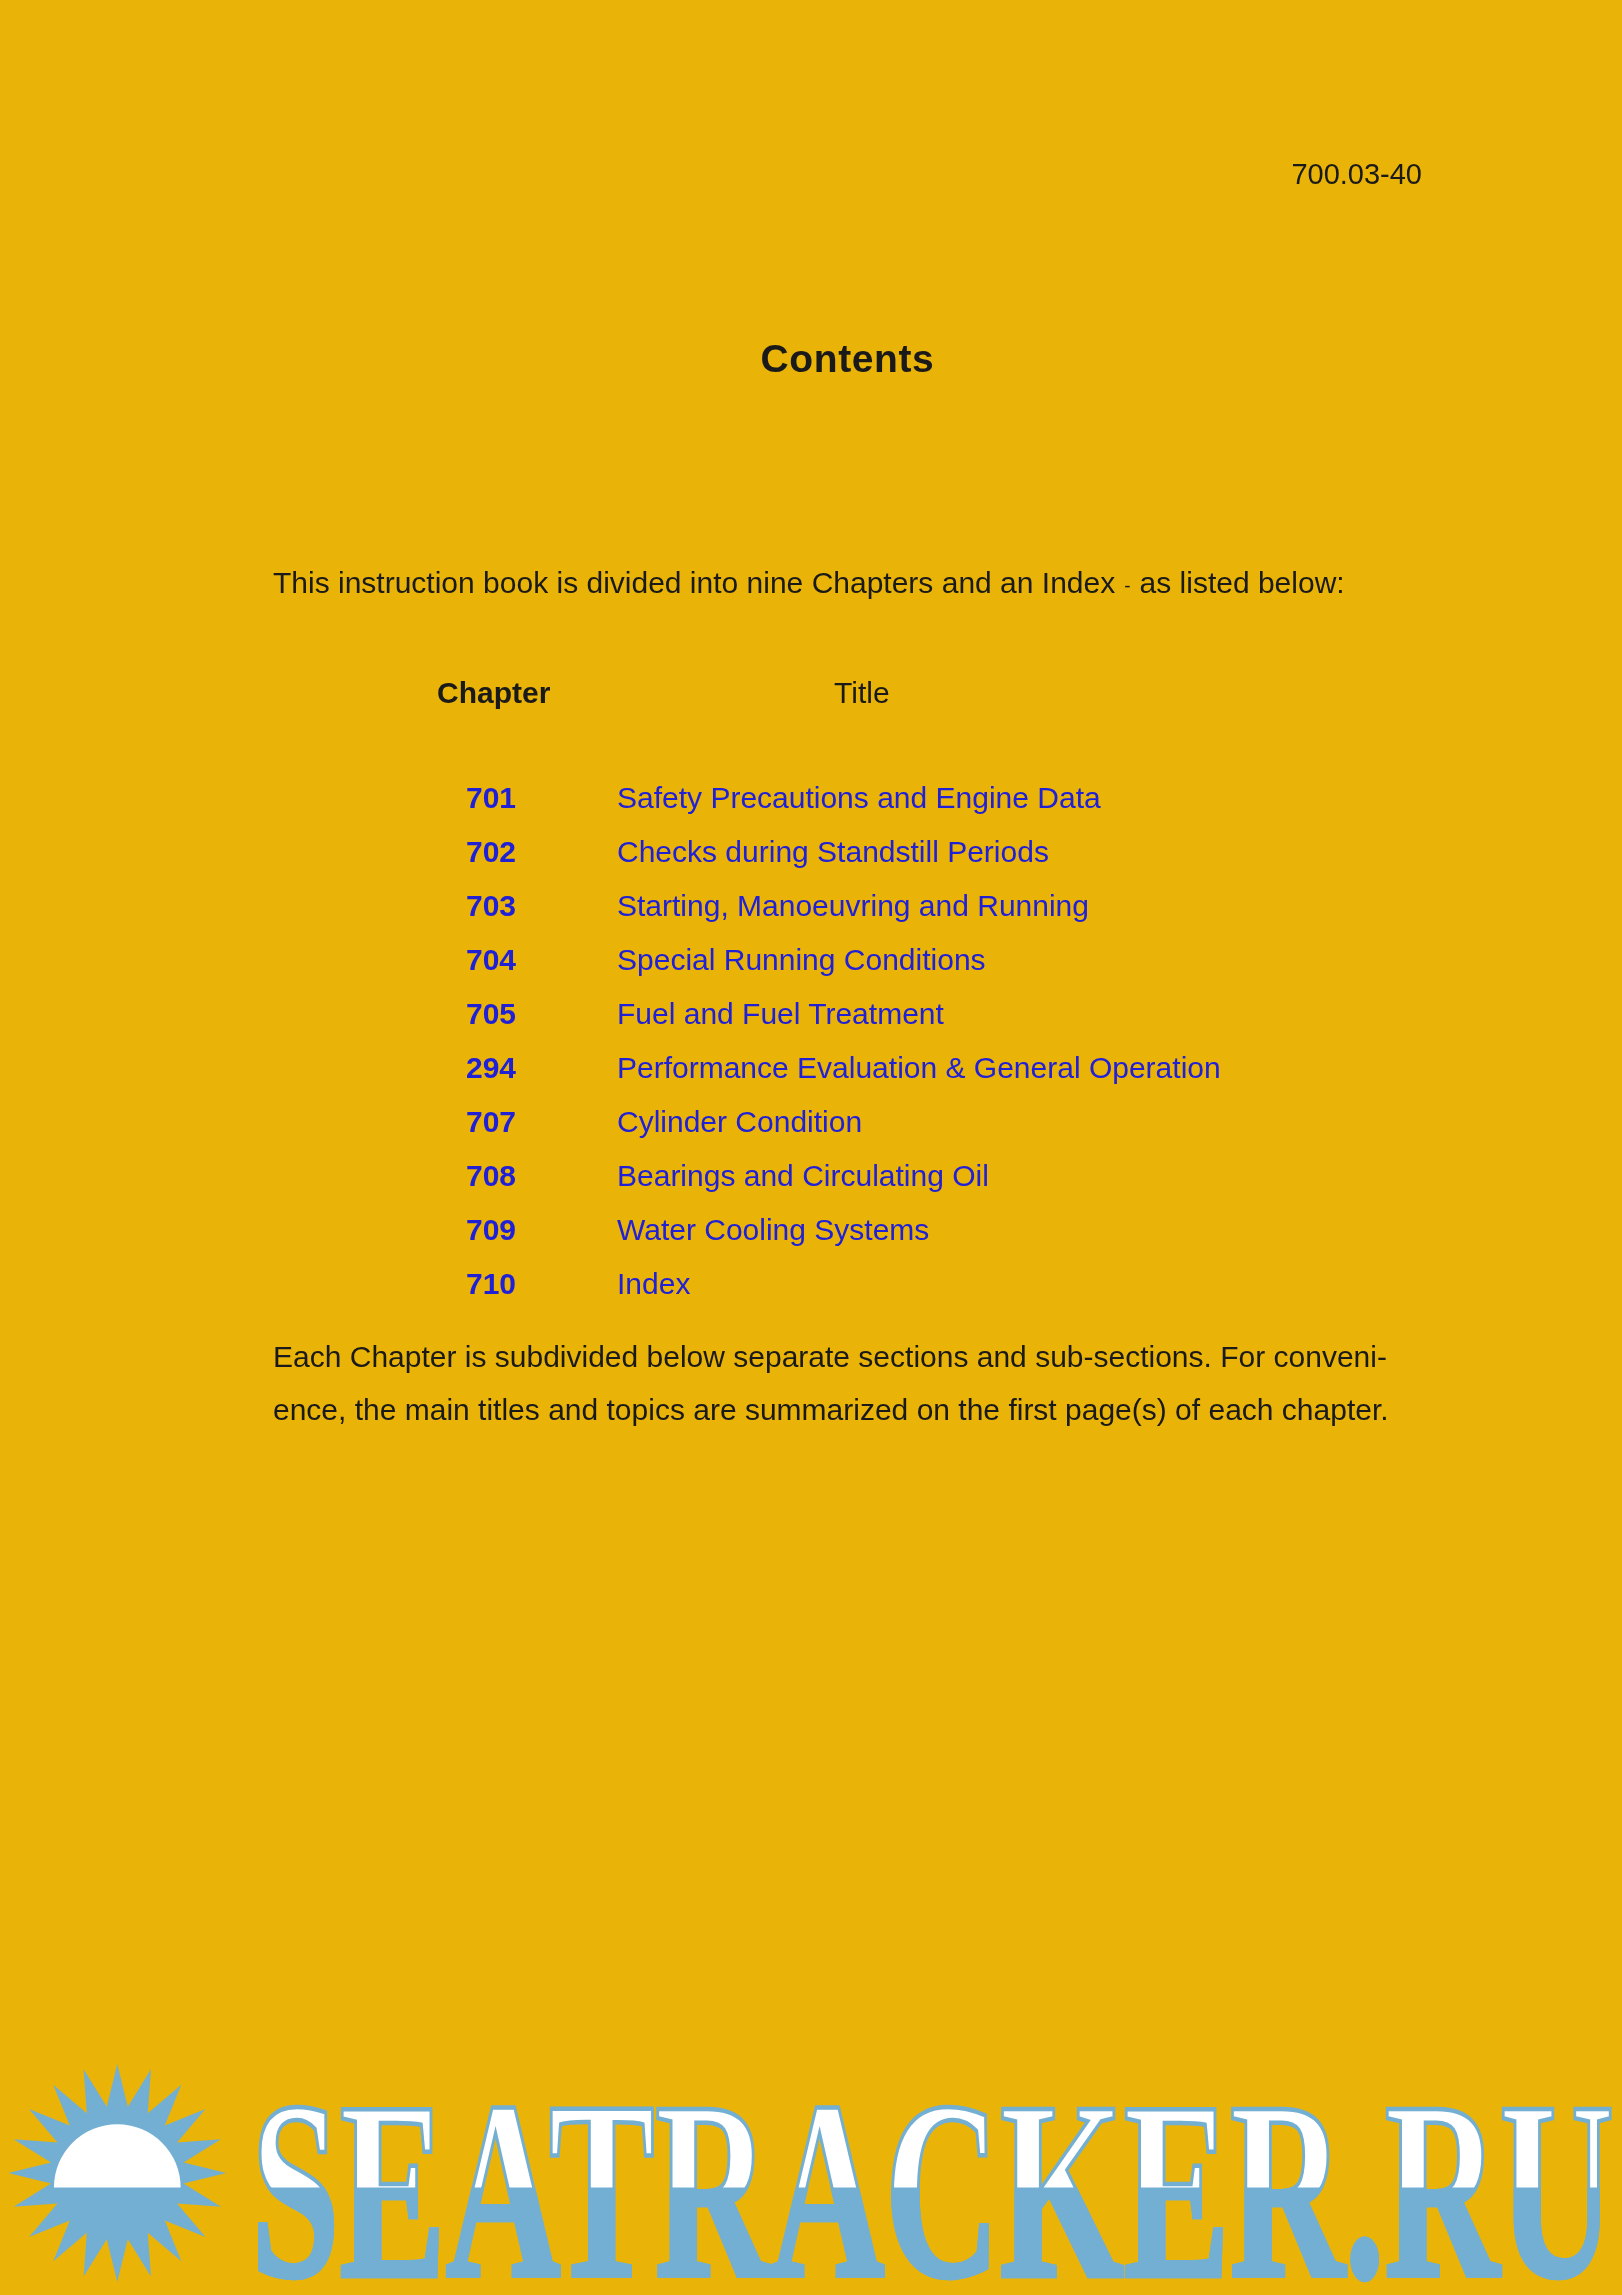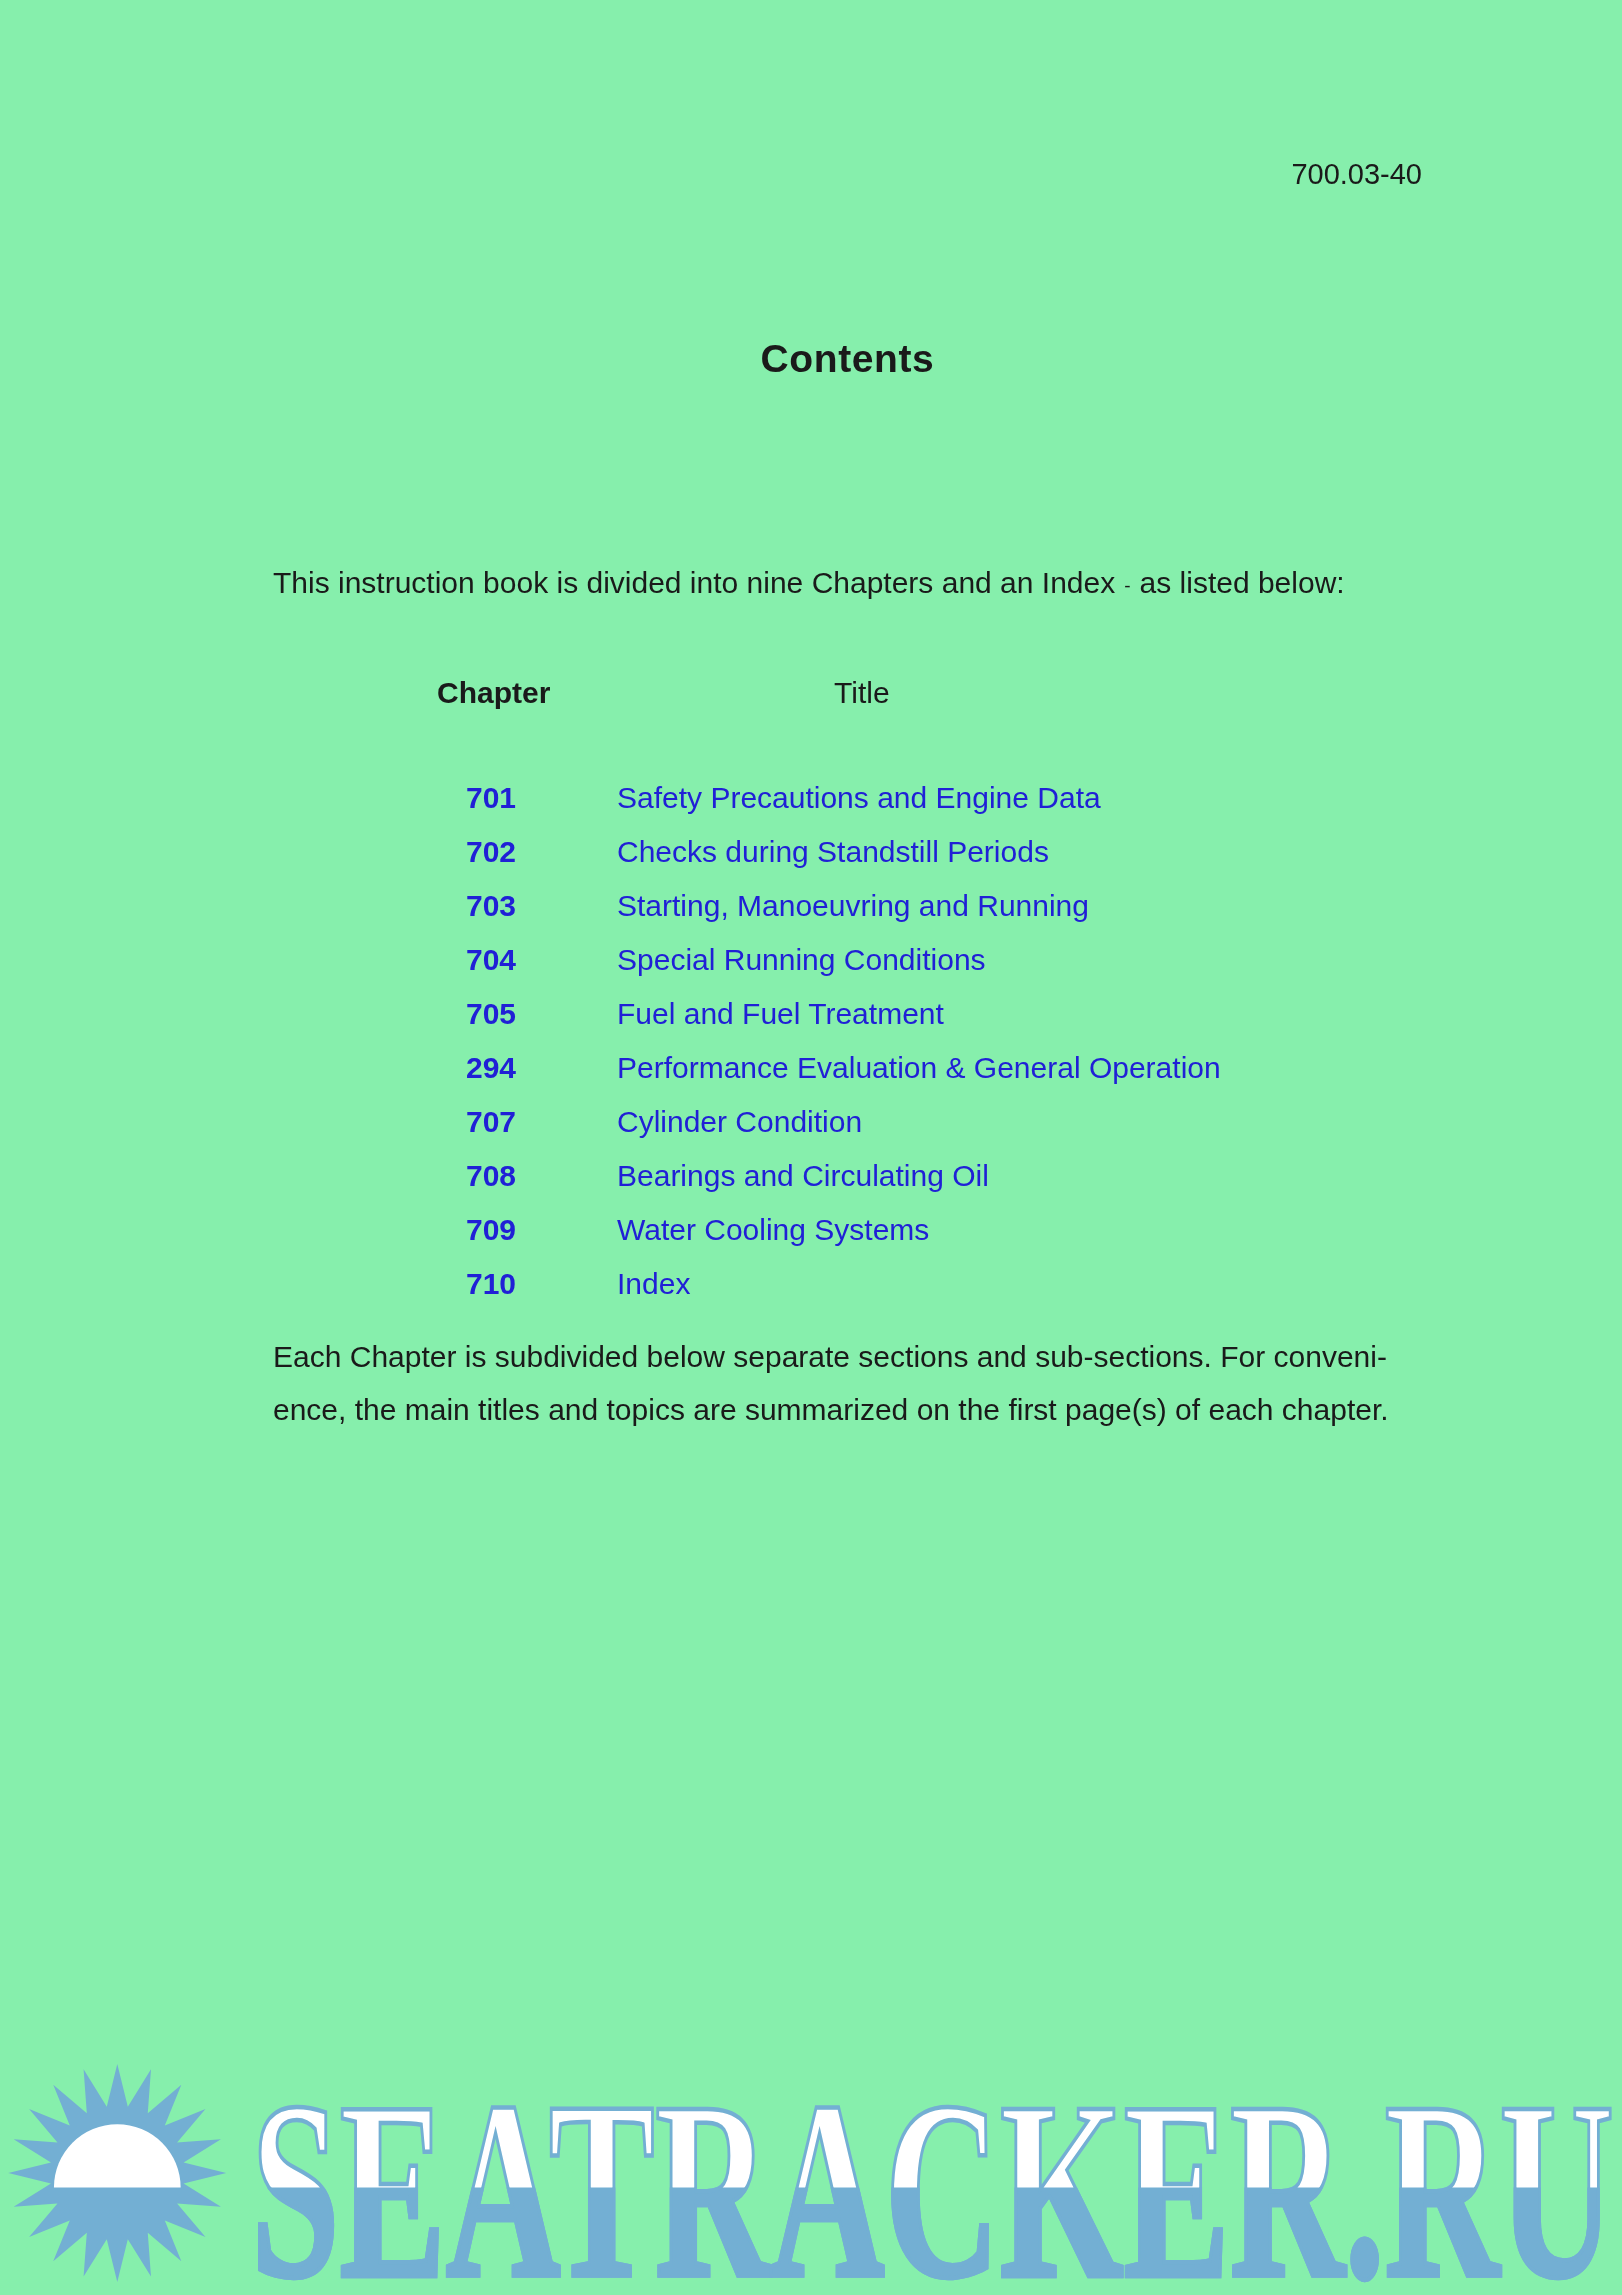--- a/index.html
+++ b/index.html
@@ -1,20 +1,20 @@
 <!DOCTYPE html>
 <html style="font-size:10px"><head>
 <meta charset="utf-8">
 <style>
   html,body{margin:0;padding:0;background:#ffffff;}
   .page{
     position:relative;
     width:1622px;
     height:2295px;
-    background:#86efac;
+    background:#eab308;
     font-family:"Liberation Sans", sans-serif;
     color:#1a1a1a;
     overflow:hidden;
   }
   .doc-number{
     position:absolute;
     top:158px; left:273px; width:1149px;
     text-align:right;
     font-size:29px;
     white-space:nowrap;

